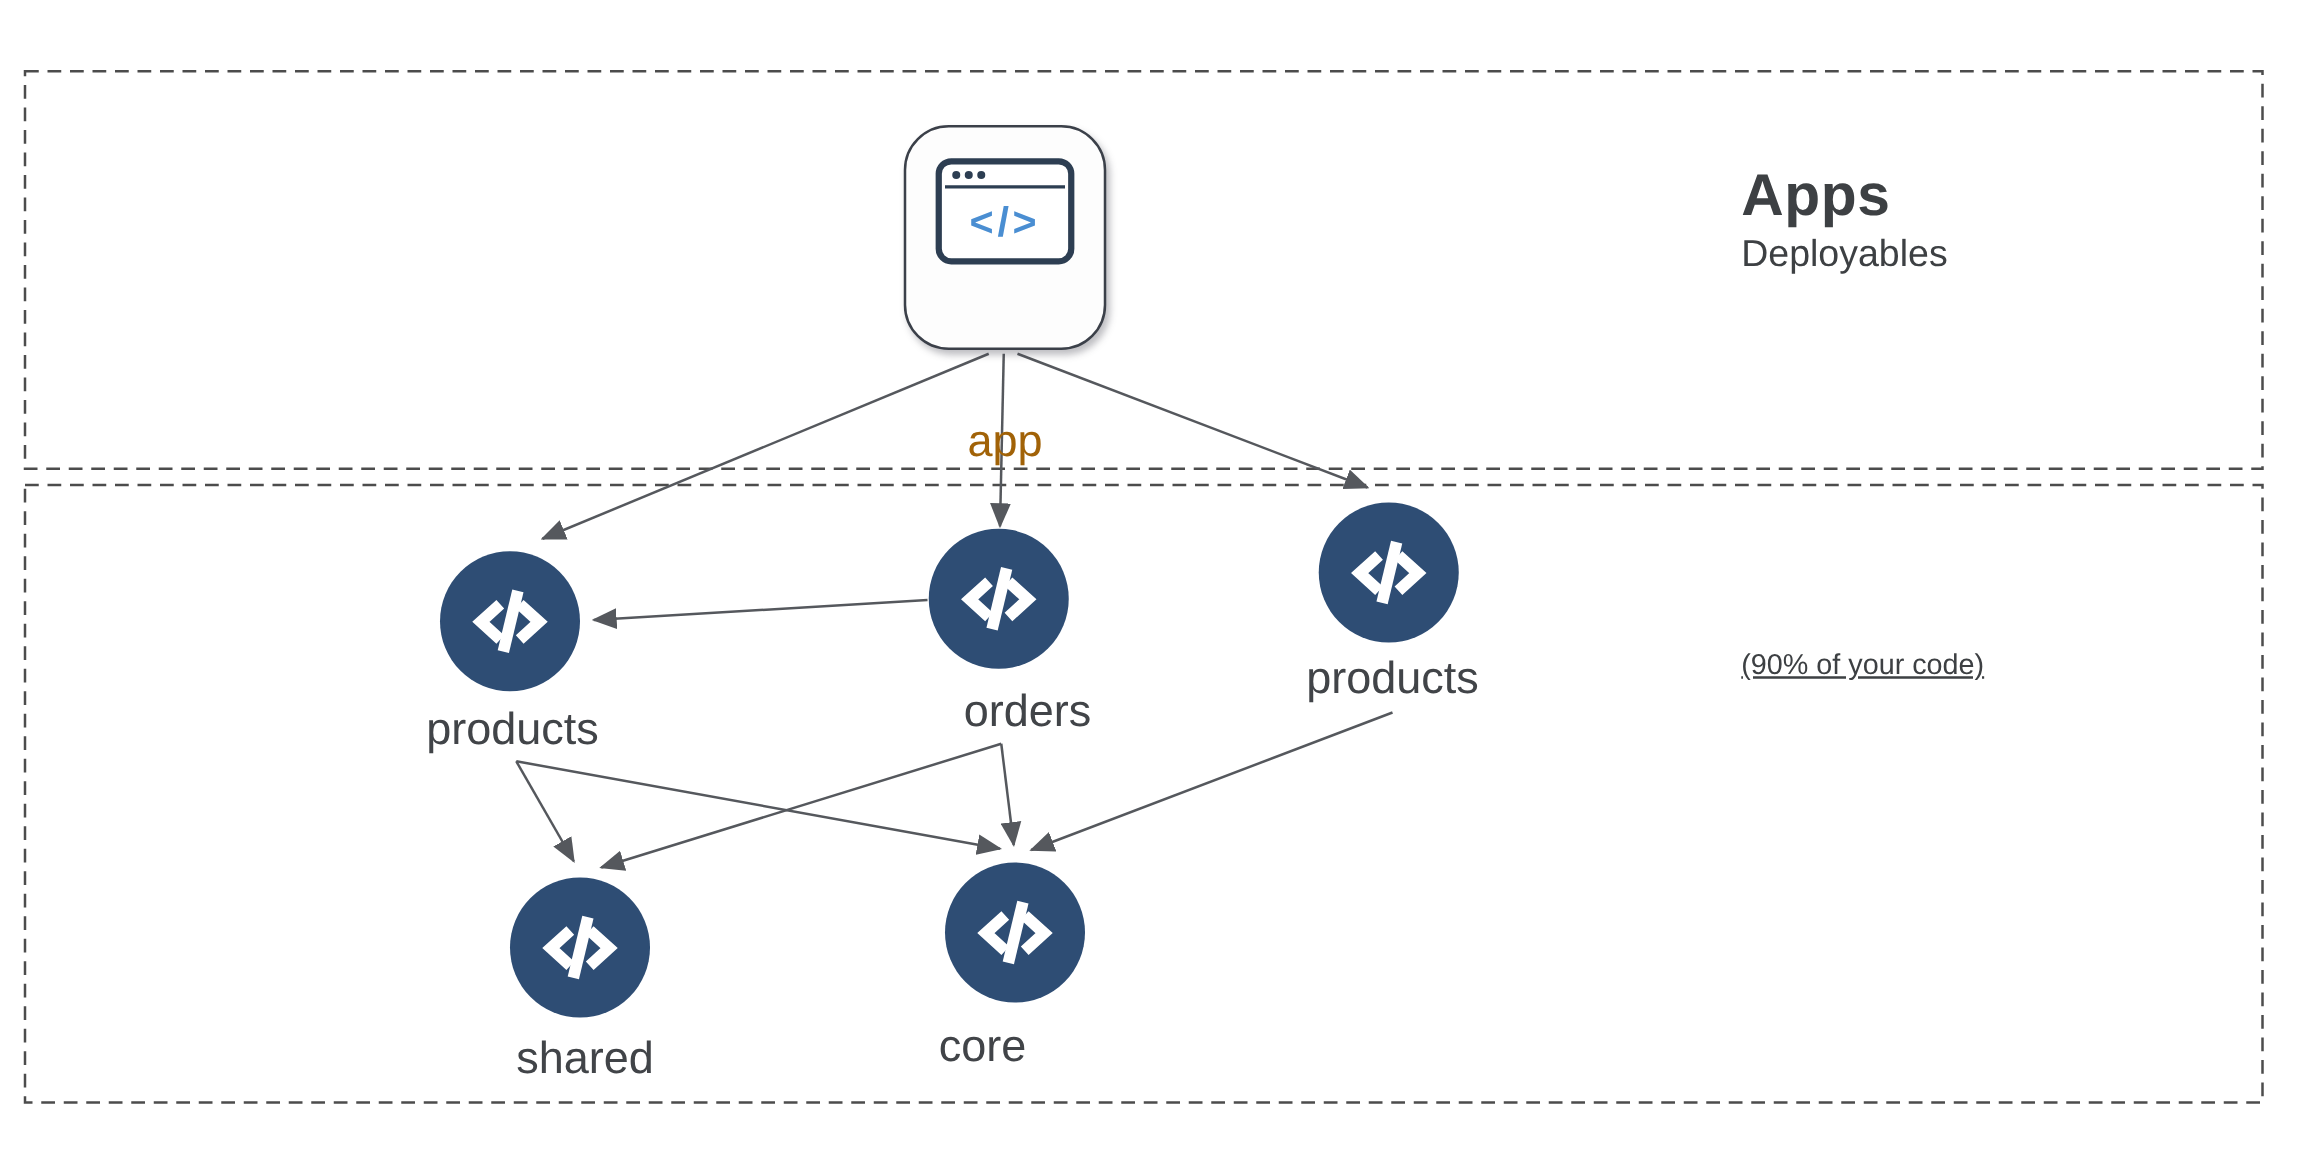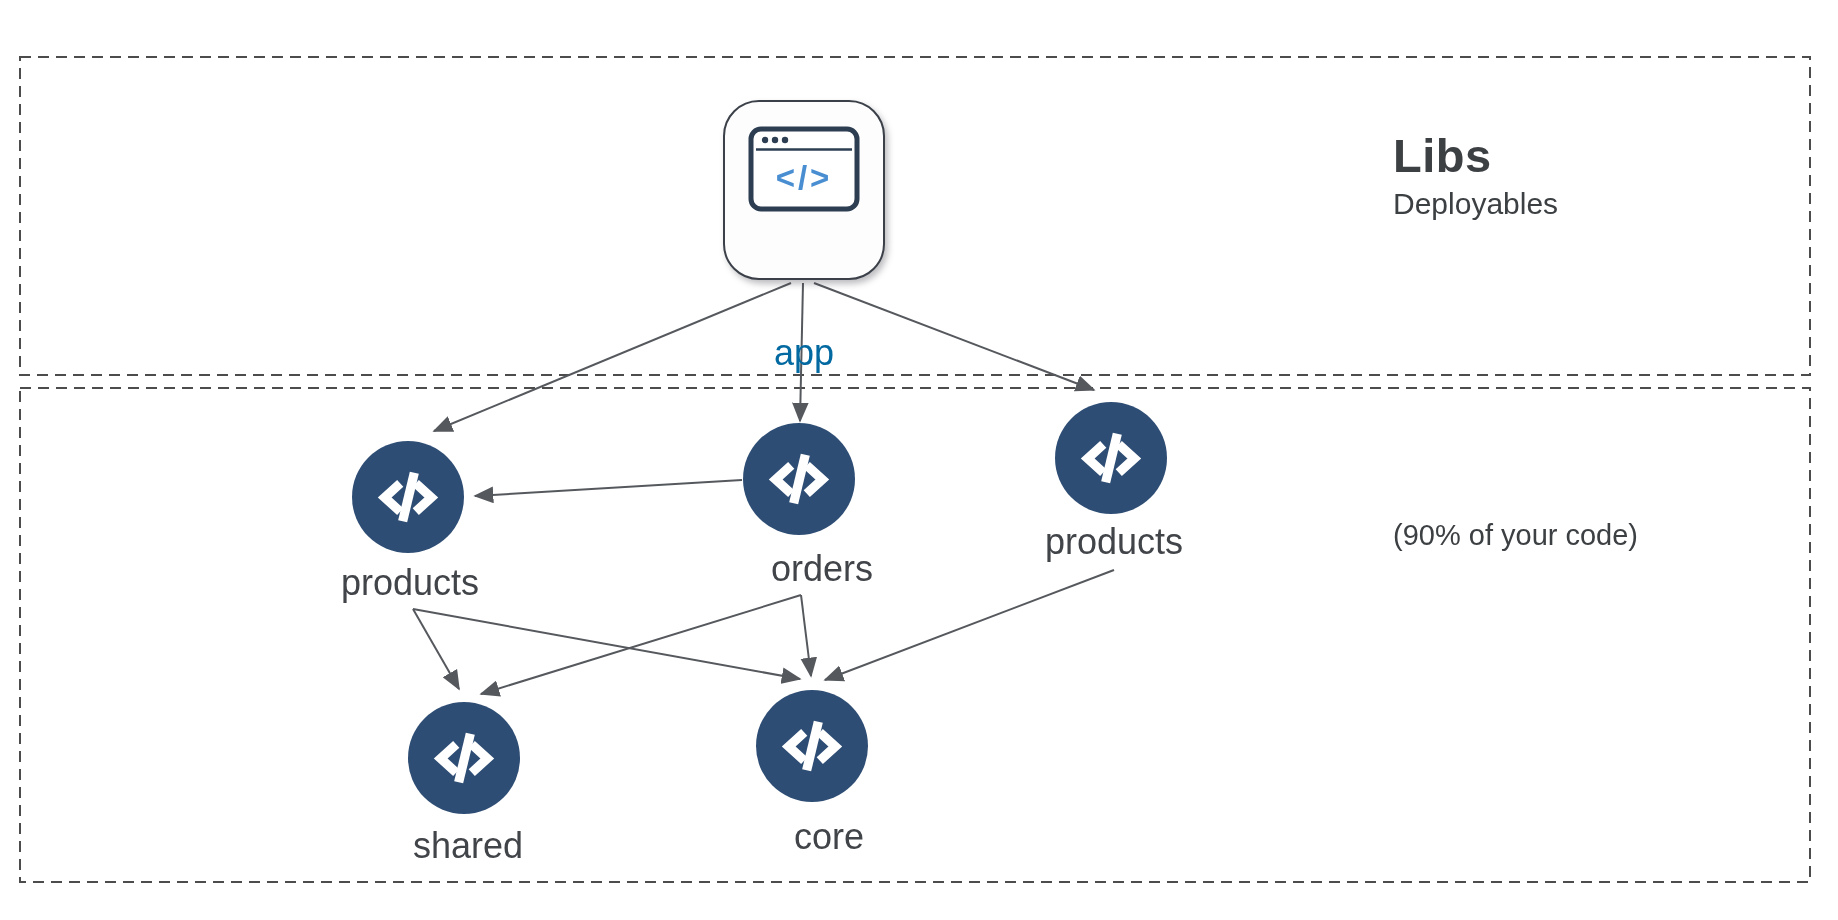--- a/index.html
+++ b/index.html
@@ -32,21 +32,21 @@
     font-weight: 700;
     letter-spacing: 0.5px;
   }
   .section-label .subtitle {
     font-size: 30px;
     font-weight: 400;
     margin-top: 3px;
   }
   .section-label.apps { left: 1393px; top: 128px; }
   .section-label.libs { left: 1393px; top: 515px; }
-  .section-label.libs .subtitle { font-size: 29px; }
+  .section-label.libs .subtitle { font-size: 23px; text-decoration: underline; }
 
   
   .app-node {
     position: absolute;
     left: 723px; top: 100px;
     width: 162px; height: 180px;
     background: #fdfdfd;
     border: 2px solid #3b4049;
     border-radius: 36px;
     box-shadow: 3px 4px 6px rgba(70,70,80,0.35);
@@ -54,21 +54,21 @@
     text-align: center;
   }
   .app-node .browser-icon {
     margin-top: 24px;
   }
   .app-node .node-label {
     position: absolute;
     left: 0; right: 0;
     top: 230px;
     font-size: 36px;
-    color: #0369a1;
+    color: #a16207;
   }
 
   
   .lib-node {
     position: absolute;
     width: 112px; height: 112px;
     border-radius: 50%;
     background: #2e4d74;
     display: flex;
     align-items: center;
@@ -85,21 +85,21 @@
     position: absolute;
     transform: translateX(-50%);
     font-size: 36px;
     color: #414448;
     white-space: nowrap;
   }
   .circle-label.products { left: 410px; top: 562px; }
   .circle-label.orders   { left: 802px; top: 548px; margin-left: 20px; }
   .circle-label.checkout { left: 1114px; top: 521px; }
   .circle-label.shared   { left: 468px; top: 825px; }
-  .circle-label.core     { left: 829px; top: 816px; }
+  .circle-label.core     { left: 786px; top: 816px; }
 </style>
 </head>
 <body>
 
 <div class="canvas">
 
   <svg class="overlay" viewBox="0 0 1838 920">
     <defs>
       <marker id="arrowhead" viewBox="0 0 12 10" refX="11" refY="5" markerWidth="10" markerHeight="8.5" orient="auto">
         <path d="M0,0 L12,5 L0,10 Z" fill="#55585d"></path>
@@ -116,21 +116,21 @@
       <line x1="742" y1="480" x2="475" y2="496" marker-end="url(#arrowhead)"></line>
       <line x1="413" y1="609" x2="459" y2="689" marker-end="url(#arrowhead)"></line>
       <line x1="413" y1="609" x2="800" y2="679" marker-end="url(#arrowhead)"></line>
       <line x1="801" y1="595" x2="481" y2="694" marker-end="url(#arrowhead)"></line>
       <line x1="801" y1="595" x2="811" y2="676" marker-end="url(#arrowhead)"></line>
       <line x1="1114" y1="570" x2="825" y2="680" marker-end="url(#arrowhead)"></line>
     </g>
   </svg>
 
   <div class="section-label apps">
-    <div class="title">Libs</div>
+    <div class="title">Apps</div>
     <div class="subtitle">Deployables</div>
   </div>
   <div class="section-label libs">
     <div class="subtitle">(90% of your code)</div>
   </div>
 
   <div class="app-node">
     <svg class="browser-icon" width="112" height="86" viewBox="0 0 112 86">
       <rect x="3" y="3" width="106" height="80" rx="10" fill="#ffffff" stroke="#2d3e52" stroke-width="5"></rect>
       <circle cx="17" cy="14" r="3.2" fill="#2d3e52"></circle>

